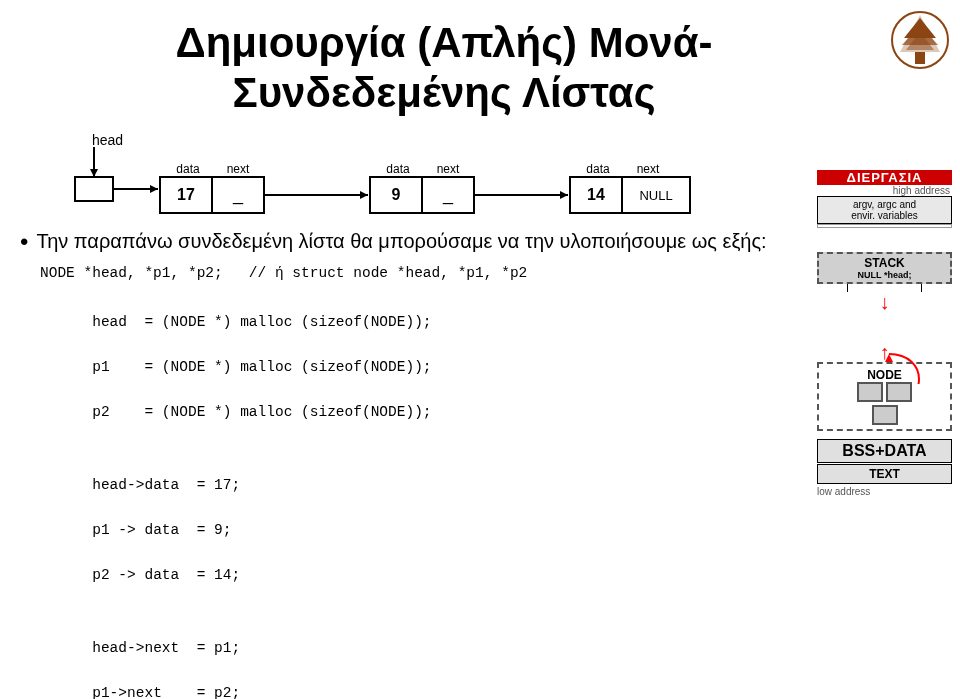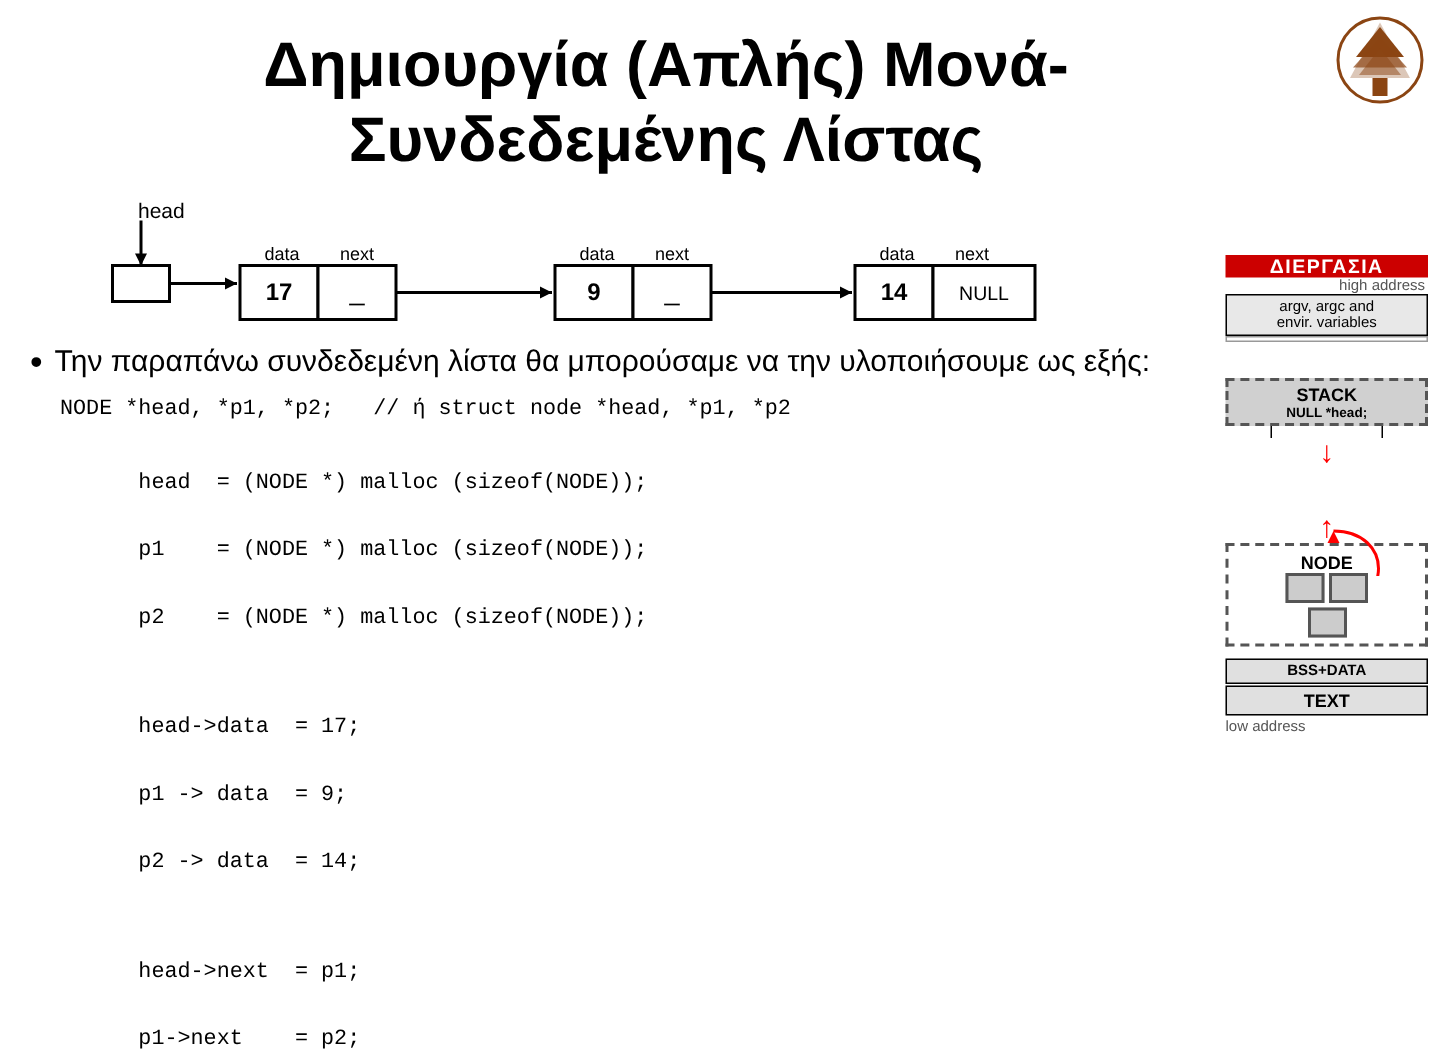--- a/index.html
+++ b/index.html
@@ -188,21 +188,21 @@
       <div style="display:flex; justify-content:center; gap:3px; margin-top:3px;">
         <div style="width:26px;height:20px;border:2px solid #555;background:#ccc;"></div>
       </div>
 
       <svg width="120" height="40" style="position:absolute;top:-20px;left:-10px;">
         <path d="M 80,60 C 120,60 120,10 80,10" fill="none" stroke="red" stroke-width="2"></path>
         <polygon points="80,10 76,18 84,18" fill="red"></polygon>
       </svg>
     </div>
     <div style="height:8px;"></div>
-    <div class="mem-section" style="background:#e0e0e0; font-weight:bold; font-size:10px;">BSS+DATA</div>
+    <div class="mem-section" style="background:#e0e0e0; font-weight:bold; font-size:16px;">BSS+DATA</div>
     <div class="mem-section" style="background:#e0e0e0; font-weight:bold; font-size:12px; margin-top:1px;">TEXT</div>
     <div style="text-align:left; font-size:10px; color:#555; padding-right:2px; margin-top:2px;">low address</div>
   </div>
 
   <div class="content">
 
     <div class="bullet-text">
       <span class="bullet-dot">•</span>
       <span>Την παραπάνω συνδεδεμένη λίστα θα μπορούσαμε να την υλοποιήσουμε ως εξής:</span>
     </div>

